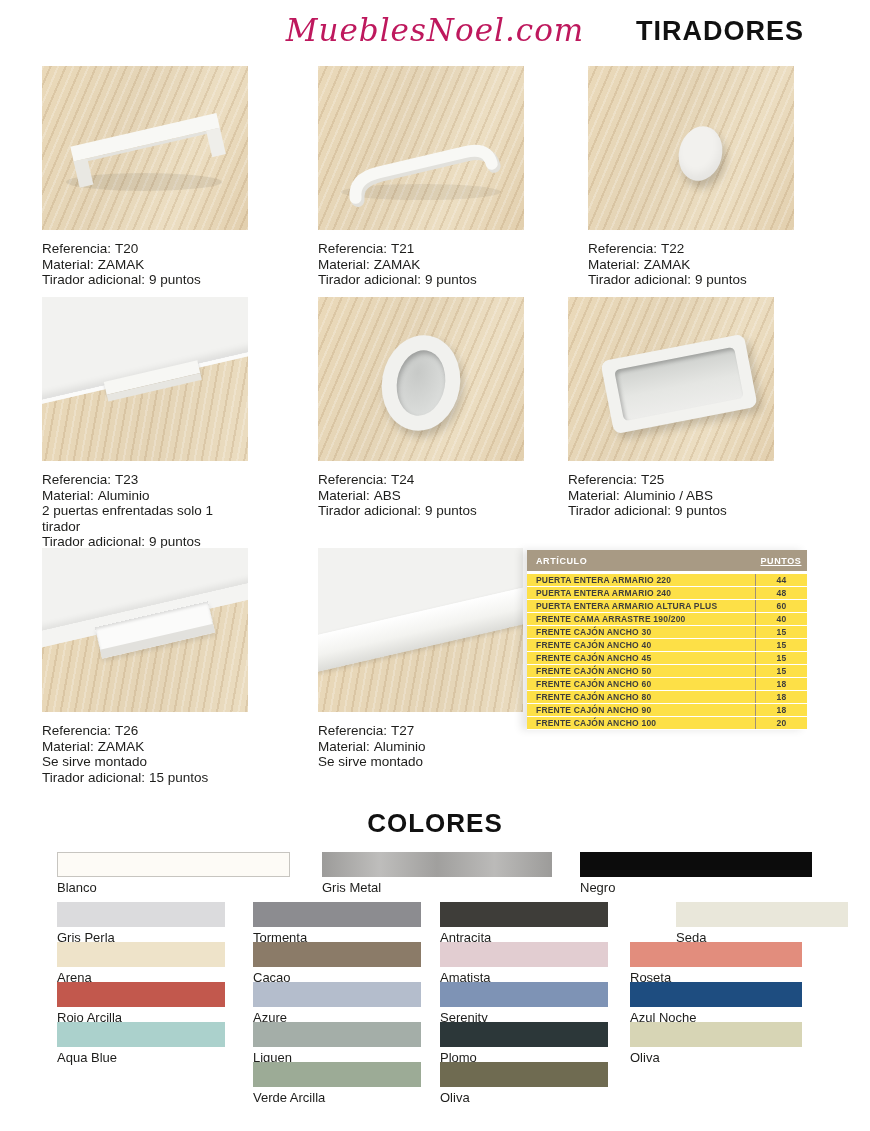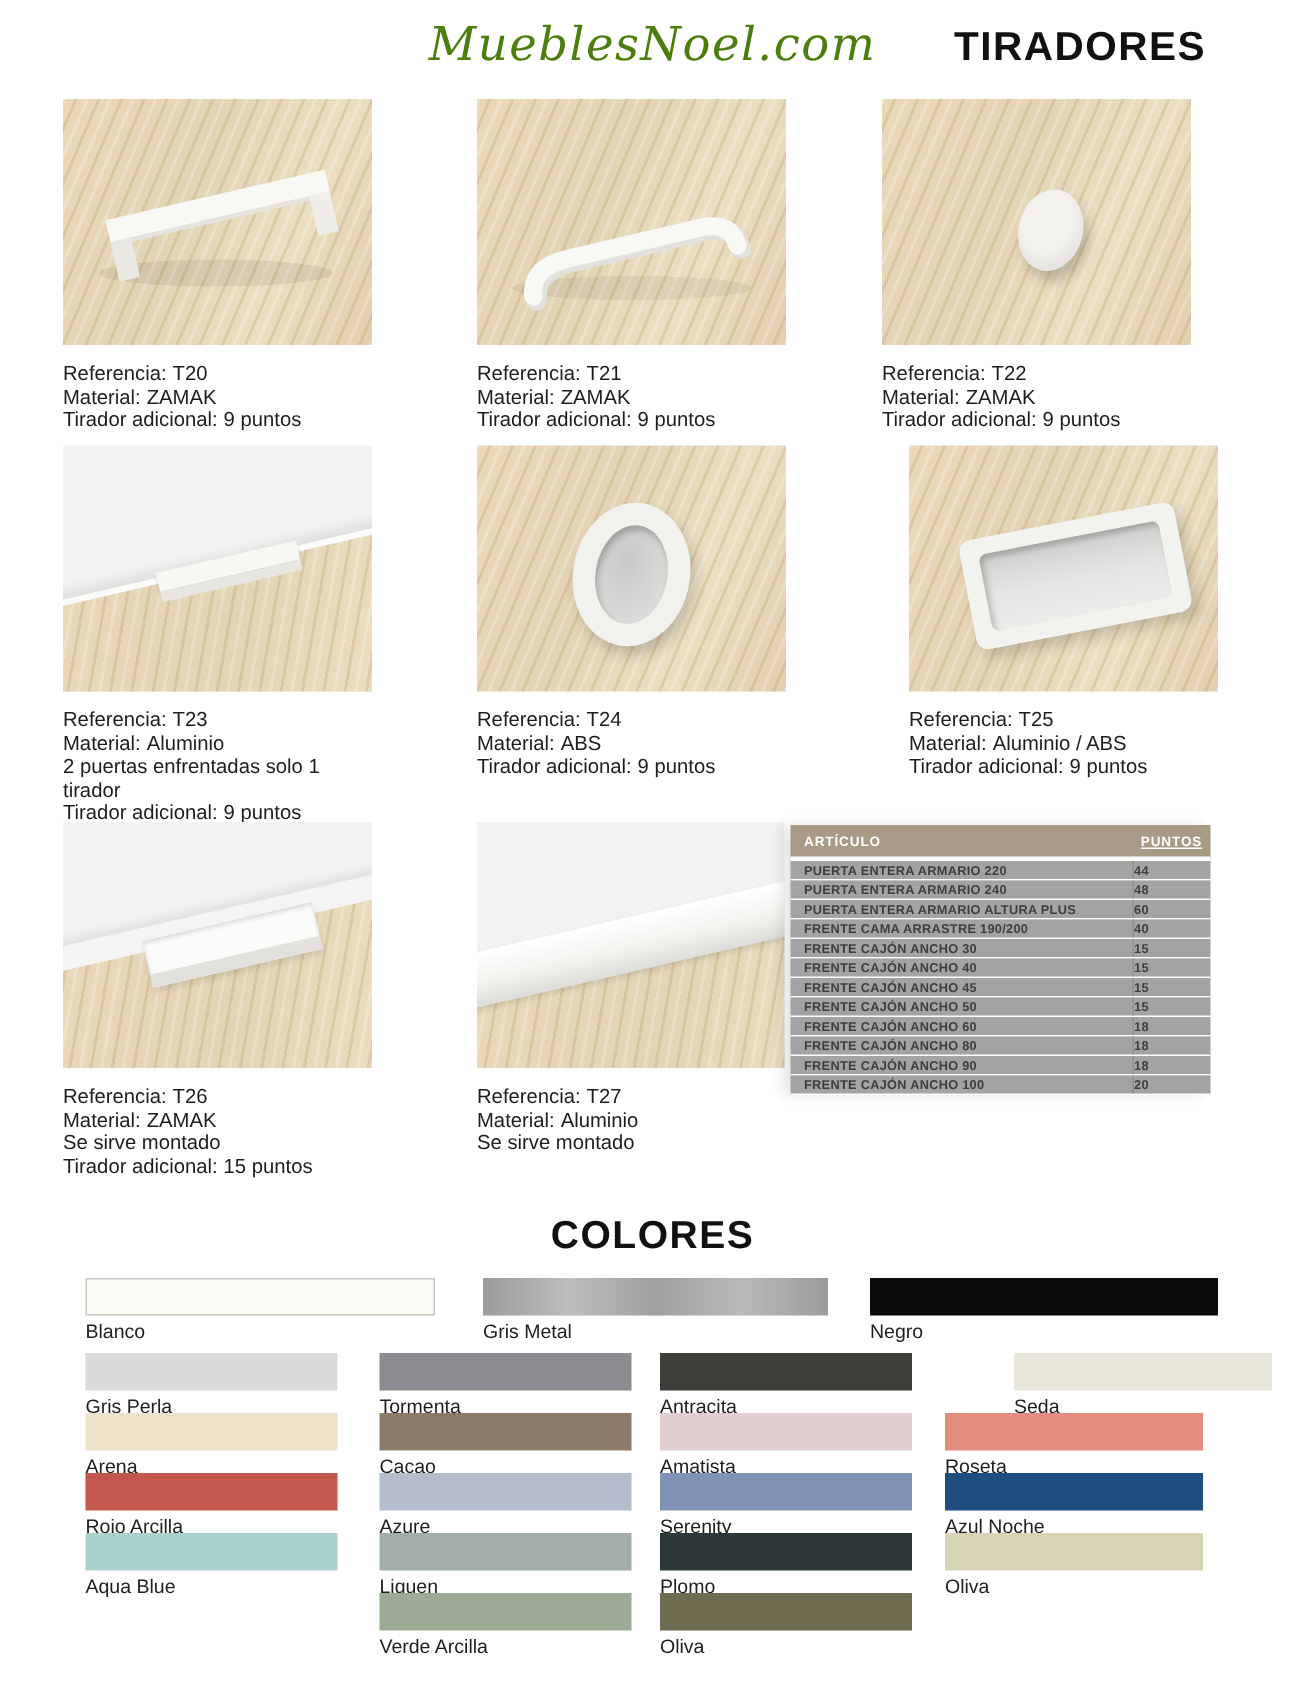--- a/index.html
+++ b/index.html
@@ -65,42 +65,42 @@
   .t22-knob{position:absolute;left:91px;top:60px;width:43px;height:55px;border-radius:50%;
             transform:rotate(14deg);background:#f2f1ee;
             box-shadow:5px 6px 8px rgba(0,0,0,0.18), inset -4px -6px 8px rgba(0,0,0,0.05);}
 
   
   .points-table{position:absolute;left:527px;top:550px;width:280px;box-shadow:-6px 0 8px rgba(0,0,0,0.10);}
   .pt-header{display:flex;align-items:center;color:#ffffff;font-size:9px;font-weight:700;
              letter-spacing:0.6px;height:21px;border-bottom:3px solid #ffffff;}
   .pt-header .h-art{flex:1;padding-left:9px;}
   .pt-header .h-pts{width:52px;text-align:center;text-decoration:underline;}
-  .pt-row{display:flex;align-items:center;background:#a3a3a3;border-bottom:1.5px solid #ffffff;
+  .pt-row{display:flex;align-items:center;background:#fde047;border-bottom:1.5px solid #ffffff;
           height:12px;font-size:8.5px;font-weight:700;color:#3f3e3b;letter-spacing:0.2px;}
   .pt-art{flex:1;padding-left:9px;border-right:1px solid #a08f76;height:100%;display:flex;align-items:center;}
-  .pt-pts{width:51px;text-align:left;}
+  .pt-pts{width:51px;text-align:center;}
 
   
   .colores-title{position:absolute;left:0;right:0;top:808px;text-align:center;
                  font-size:26px;font-weight:700;letter-spacing:1px;color:#111;}
   .color-item{position:absolute;}
   .swatch{width:100%;height:25px;position:relative;}
   .swatch.bordered{border:1px solid #c7c5c0;box-sizing:border-box;}
   .swatch.metal::after{content:'';position:absolute;inset:0;
       background:linear-gradient(90deg,rgba(0,0,0,0.10),rgba(255,255,255,0.20) 25%,
                  rgba(0,0,0,0.08) 50%,rgba(255,255,255,0.16) 75%,rgba(0,0,0,0.10));}
   .color-label{font-size:13px;margin-top:3px;color:#1d1d1b;}
 </style>
 </head>
 <body>
 
 <div class="page">
 
-  <div class="site-name" style="color: #4d7c0f;">MueblesNoel.com</div>
+  <div class="site-name" style="color: #be185d;">MueblesNoel.com</div>
   <div class="page-title">TIRADORES</div>
 
   <div class="card" style="left:42px;top:66px;">
     <div class="img wood">
       <svg width="206" height="164" viewBox="0 0 206 164">
         <ellipse cx="102" cy="116" rx="78" ry="9" fill="rgba(0,0,0,0.07)"></ellipse>
         <g transform="rotate(-13 103 80)">
           <rect x="30" y="64" width="150" height="15" fill="#f8f8f5"></rect>
           <rect x="30" y="79" width="150" height="3" fill="#e4e3de"></rect>
           <rect x="30" y="79" width="14" height="27" fill="#e9e8e3"></rect>
@@ -160,21 +160,21 @@
     <div class="img wood">
       <div class="t24-outer"></div>
     </div>
     <div class="caption">
       <div><span class="lbl">Referencia:</span><span class="val">T24</span></div>
       <div><span class="lbl">Material:</span><span class="val">ABS</span></div>
       <div><span class="lbl">Tirador adicional:</span><span class="val">9 puntos</span></div>
     </div>
   </div>
 
-  <div class="card" style="left:606px;top:297px;">
+  <div class="card" style="left:568px;top:297px;">
     <div class="img wood">
       <div class="t25-outer"></div>
     </div>
     <div class="caption">
       <div><span class="lbl">Referencia:</span><span class="val">T25</span></div>
       <div><span class="lbl">Material:</span><span class="val">Aluminio / ABS</span></div>
       <div><span class="lbl">Tirador adicional:</span><span class="val">9 puntos</span></div>
     </div>
   </div>
 

